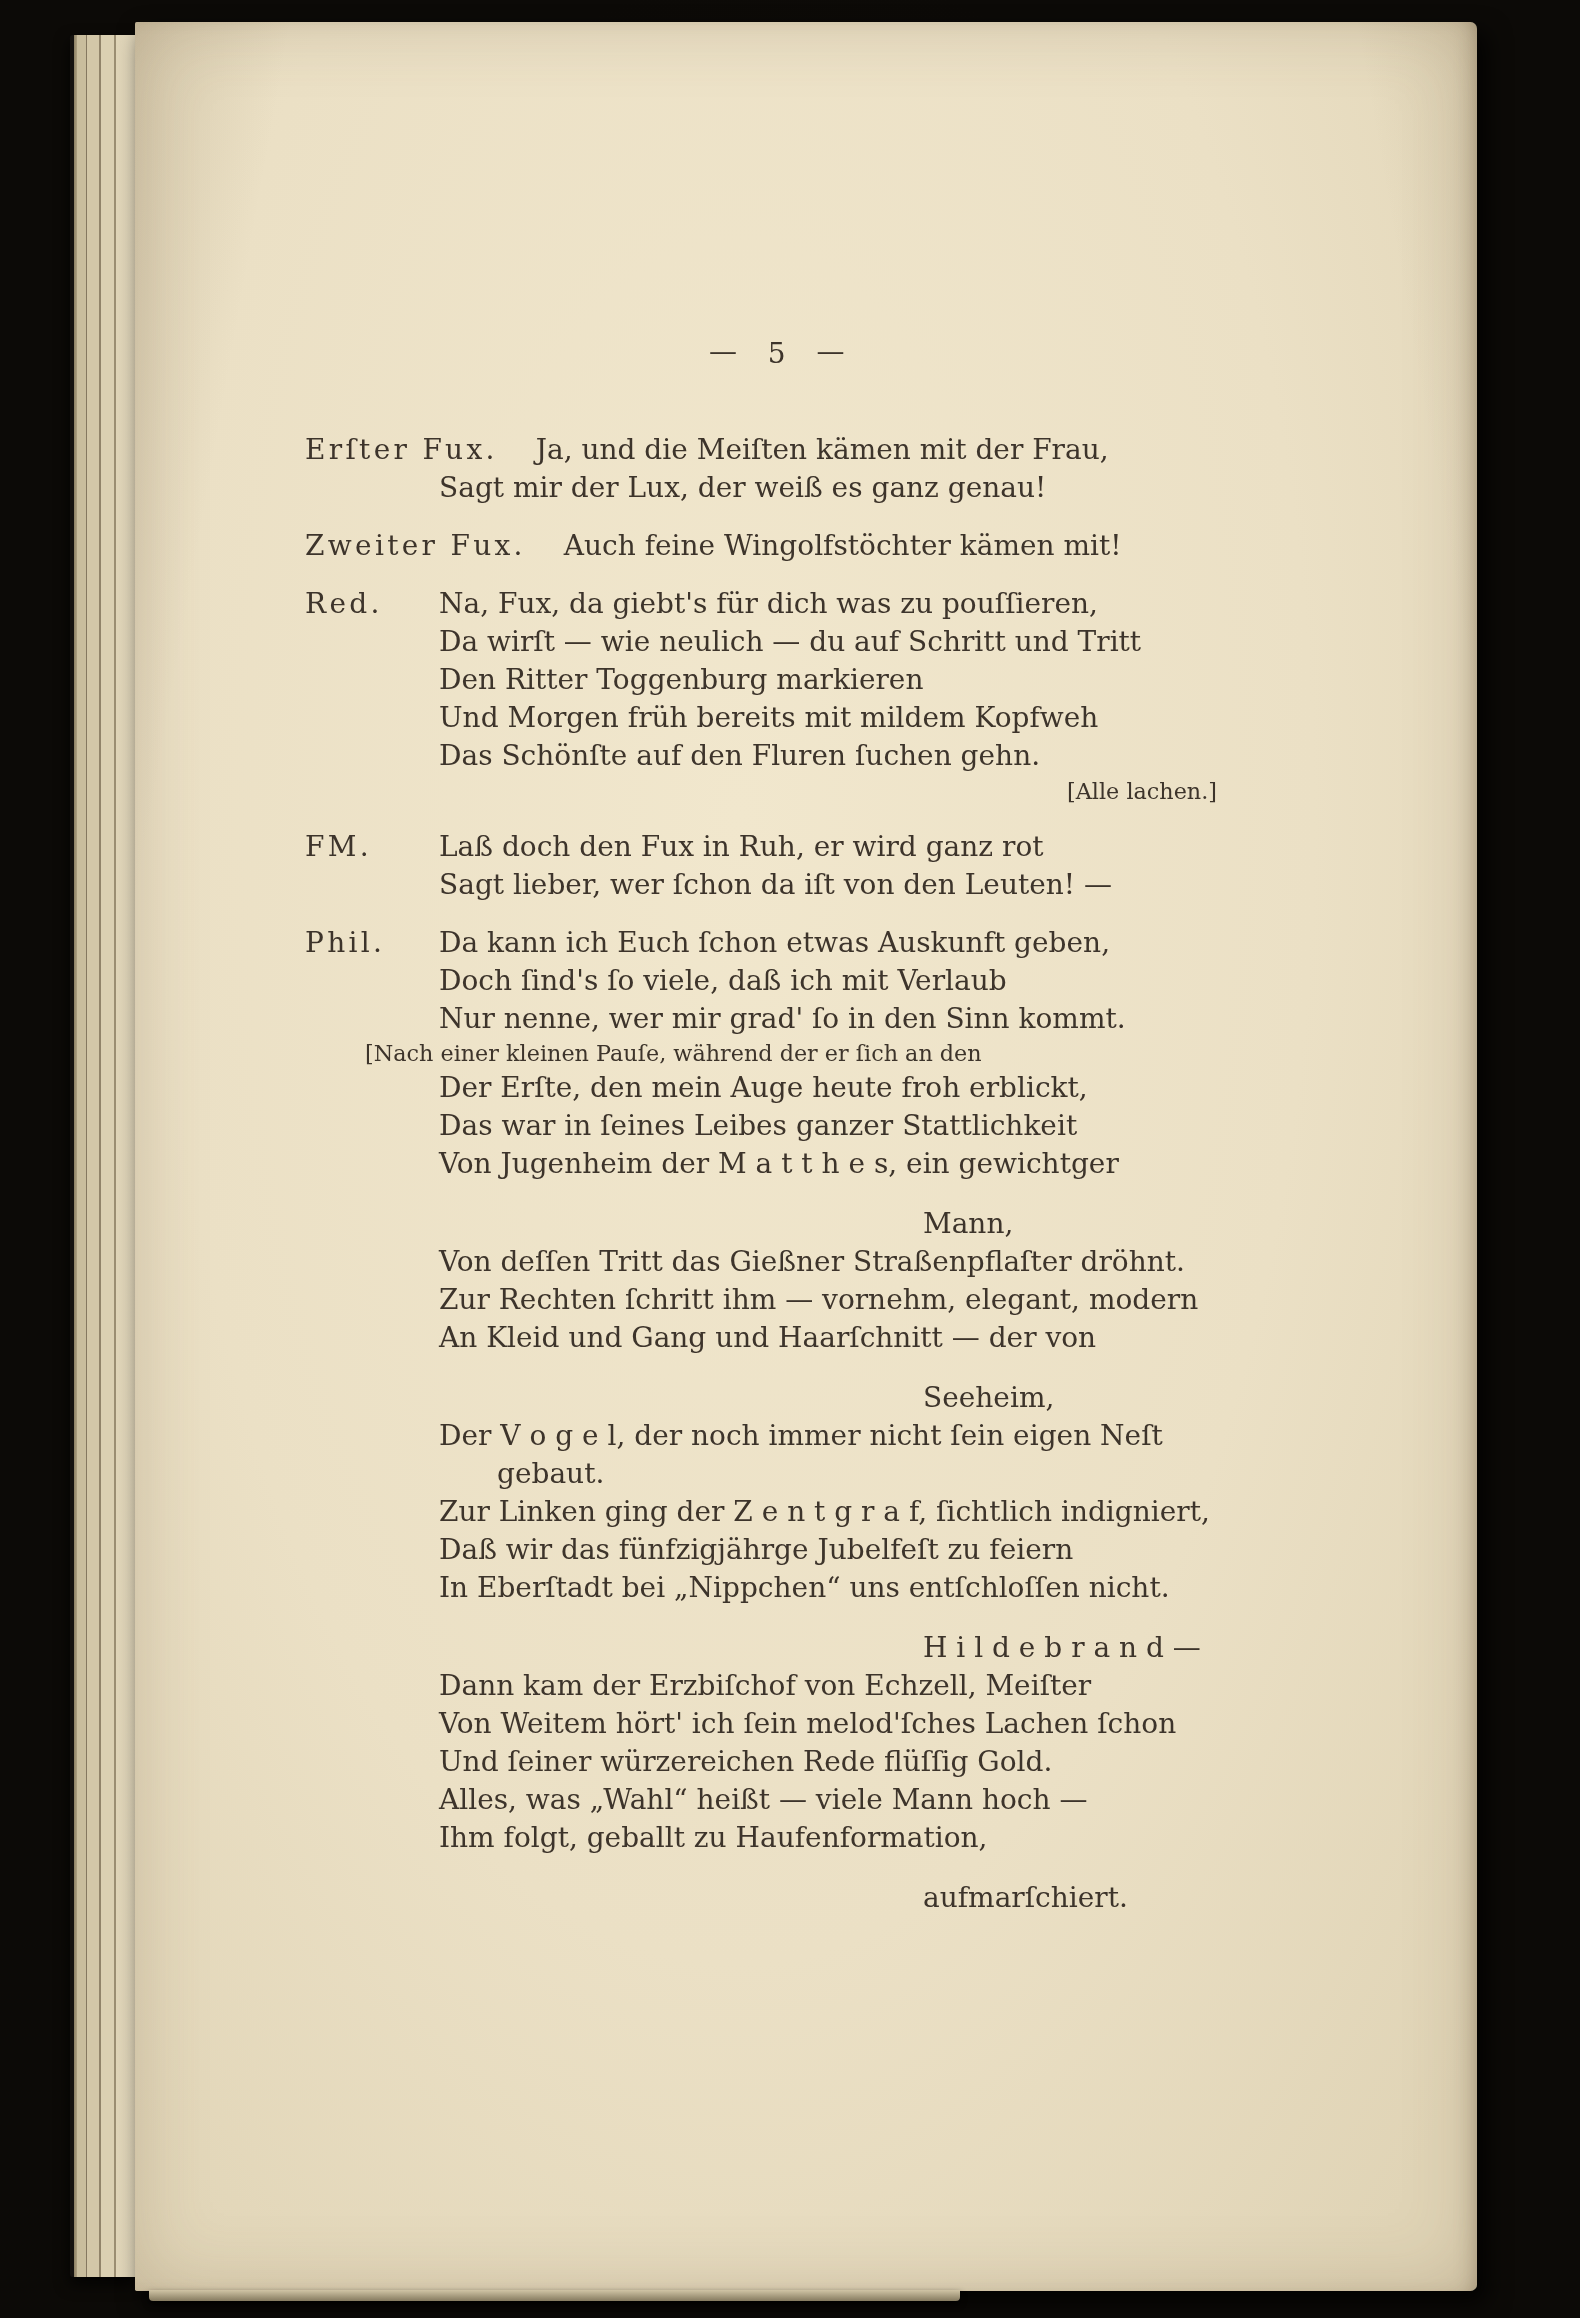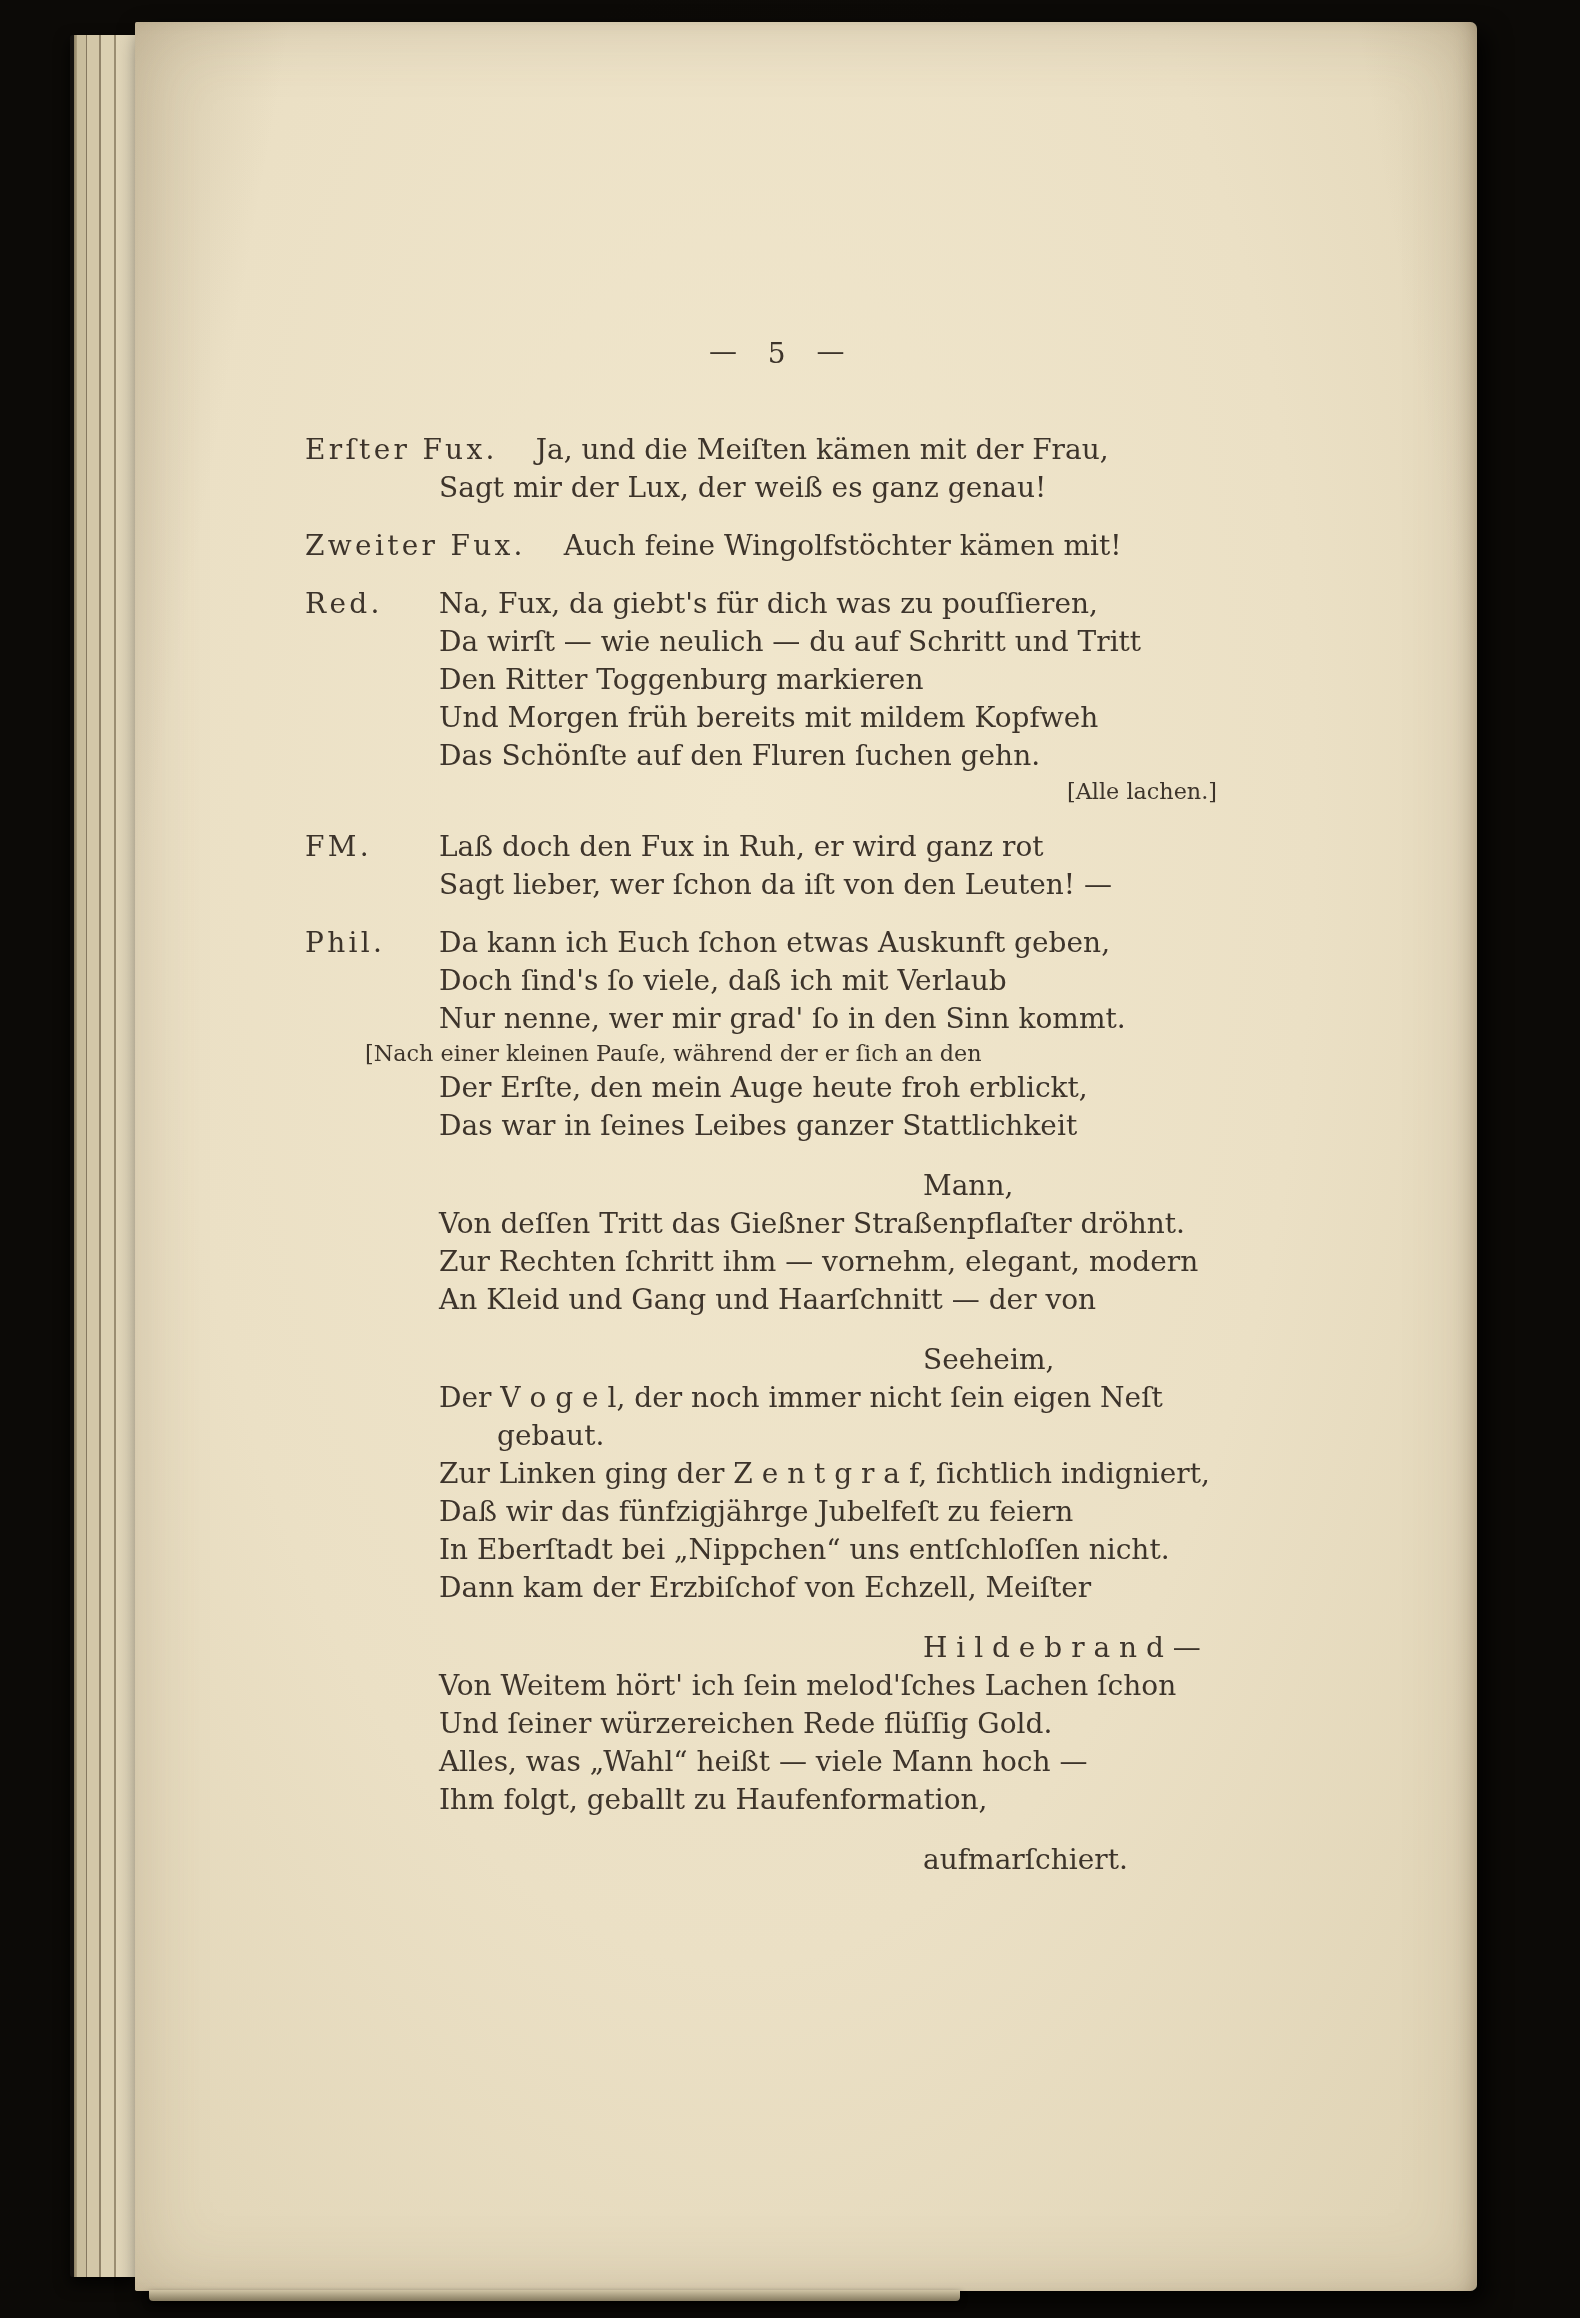--- a/index.html
+++ b/index.html
@@ -167,32 +167,33 @@
               <div class="line normal">Sagt lieber, wer ſchon da iſt von den Leuten! —</div>
             </div>
             <div class="entry">
               <span class="speaker abs">Phil.</span>
               <div class="line normal">Da kann ich Euch ſchon etwas Auskunft geben,</div>
               <div class="line normal">Doch ſind's ſo viele, daß ich mit Verlaub</div>
               <div class="line normal">Nur nenne, wer mir grad' ſo in den Sinn kommt.</div>
               <div class="line stage-1">[Nach einer kleinen Pauſe, während der er ſich an den</div>
               <div class="line normal">Der Erſte, den mein Auge heute froh erblickt,</div>
               <div class="line normal">Das war in ſeines Leibes ganzer Stattlichkeit</div>
+              <div class="line normal">Von Jugenheim der M a t t h e s, ein gewichtger</div>
               <div class="line hang">Mann,</div>
               <div class="line normal">Von deſſen Tritt das Gießner Straßenpflaſter dröhnt.</div>
               <div class="line normal">Zur Rechten ſchritt ihm — vornehm, elegant, modern</div>
               <div class="line normal">An Kleid und Gang und Haarſchnitt — der von</div>
               <div class="line hang">Seeheim,</div>
               <div class="line normal">Der V o g e l, der noch immer nicht ſein eigen Neſt</div>
               <div class="line cont">gebaut.</div>
               <div class="line normal">Zur Linken ging der Z e n t g r a f, ſichtlich indigniert,</div>
               <div class="line normal">Daß wir das fünfzigjährge Jubelfeſt zu feiern</div>
               <div class="line normal">In Eberſtadt bei „Nippchen“ uns entſchloſſen nicht.</div>
+              <div class="line hang">H i l d e b r a n d —</div>
               <div class="line normal">Dann kam der Erzbiſchof von Echzell, Meiſter</div>
-              <div class="line hang">H i l d e b r a n d —</div>
               <div class="line normal">Von Weitem hört' ich ſein melod'ſches Lachen ſchon</div>
               <div class="line normal">Und ſeiner würzereichen Rede flüſſig Gold.</div>
               <div class="line normal">Alles, was „Wahl“ heißt — viele Mann hoch —</div>
               <div class="line normal">Ihm folgt, geballt zu Haufenformation,</div>
               <div class="line hang">aufmarſchiert.</div>
             </div>
           </div>
       </div>
     </div>
     <div class="bottom-edge"></div>

